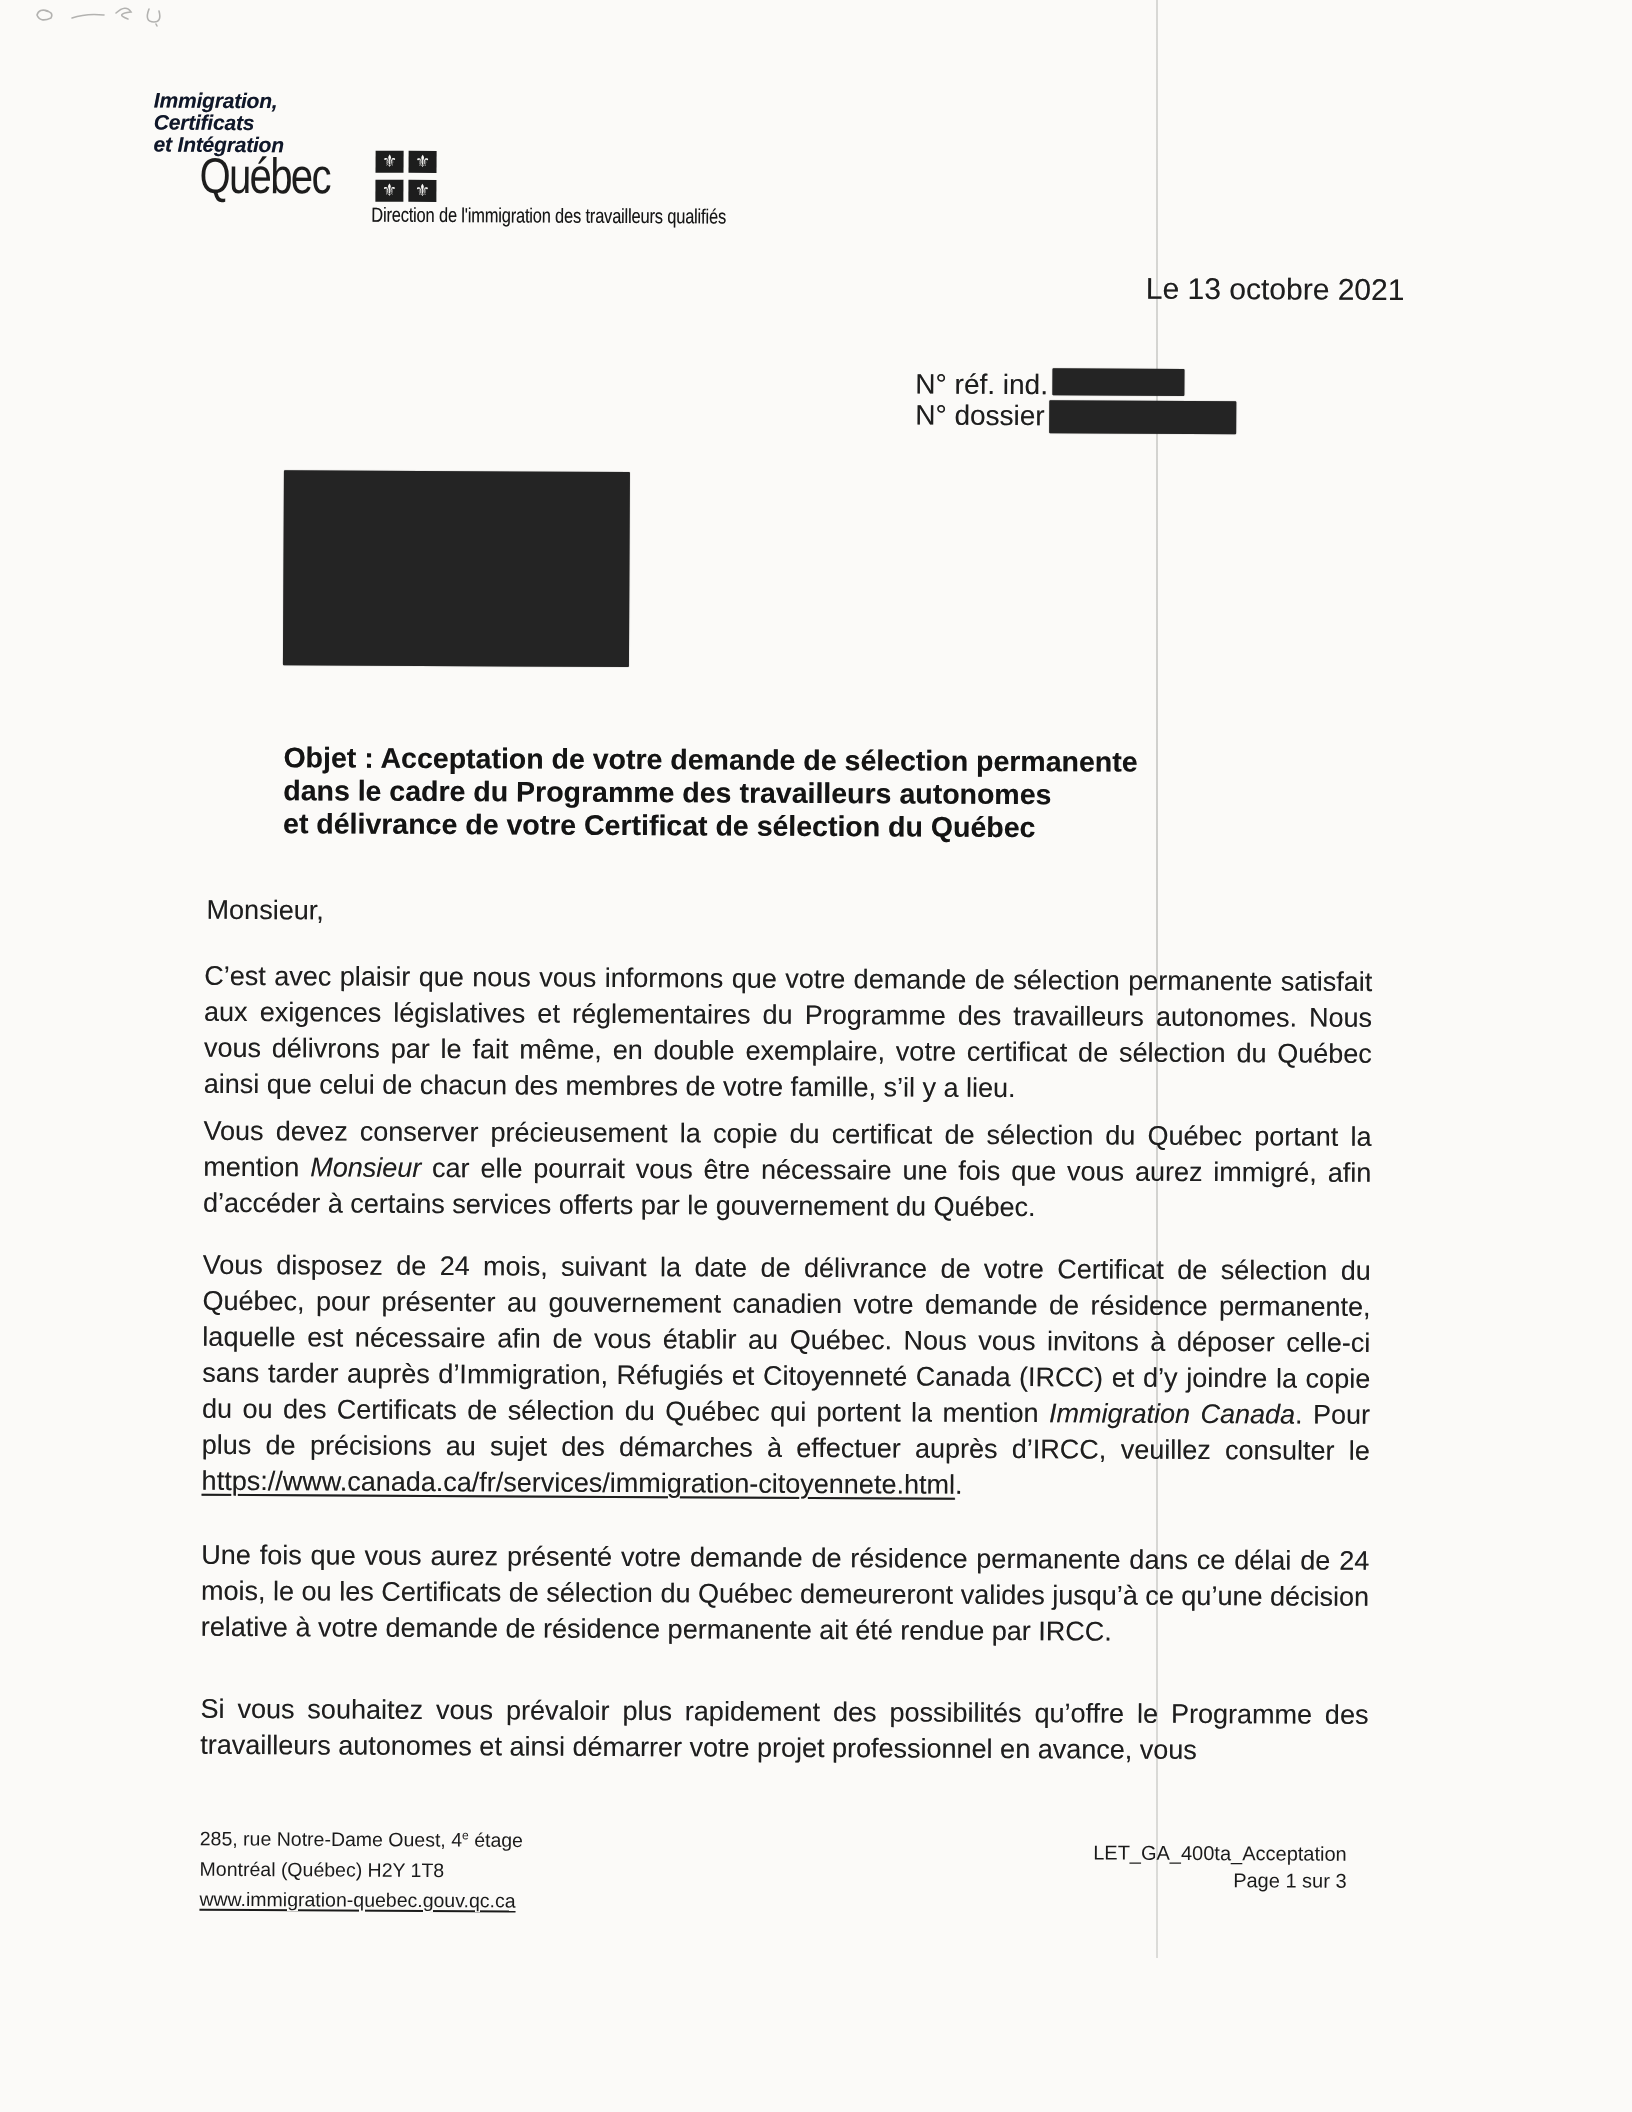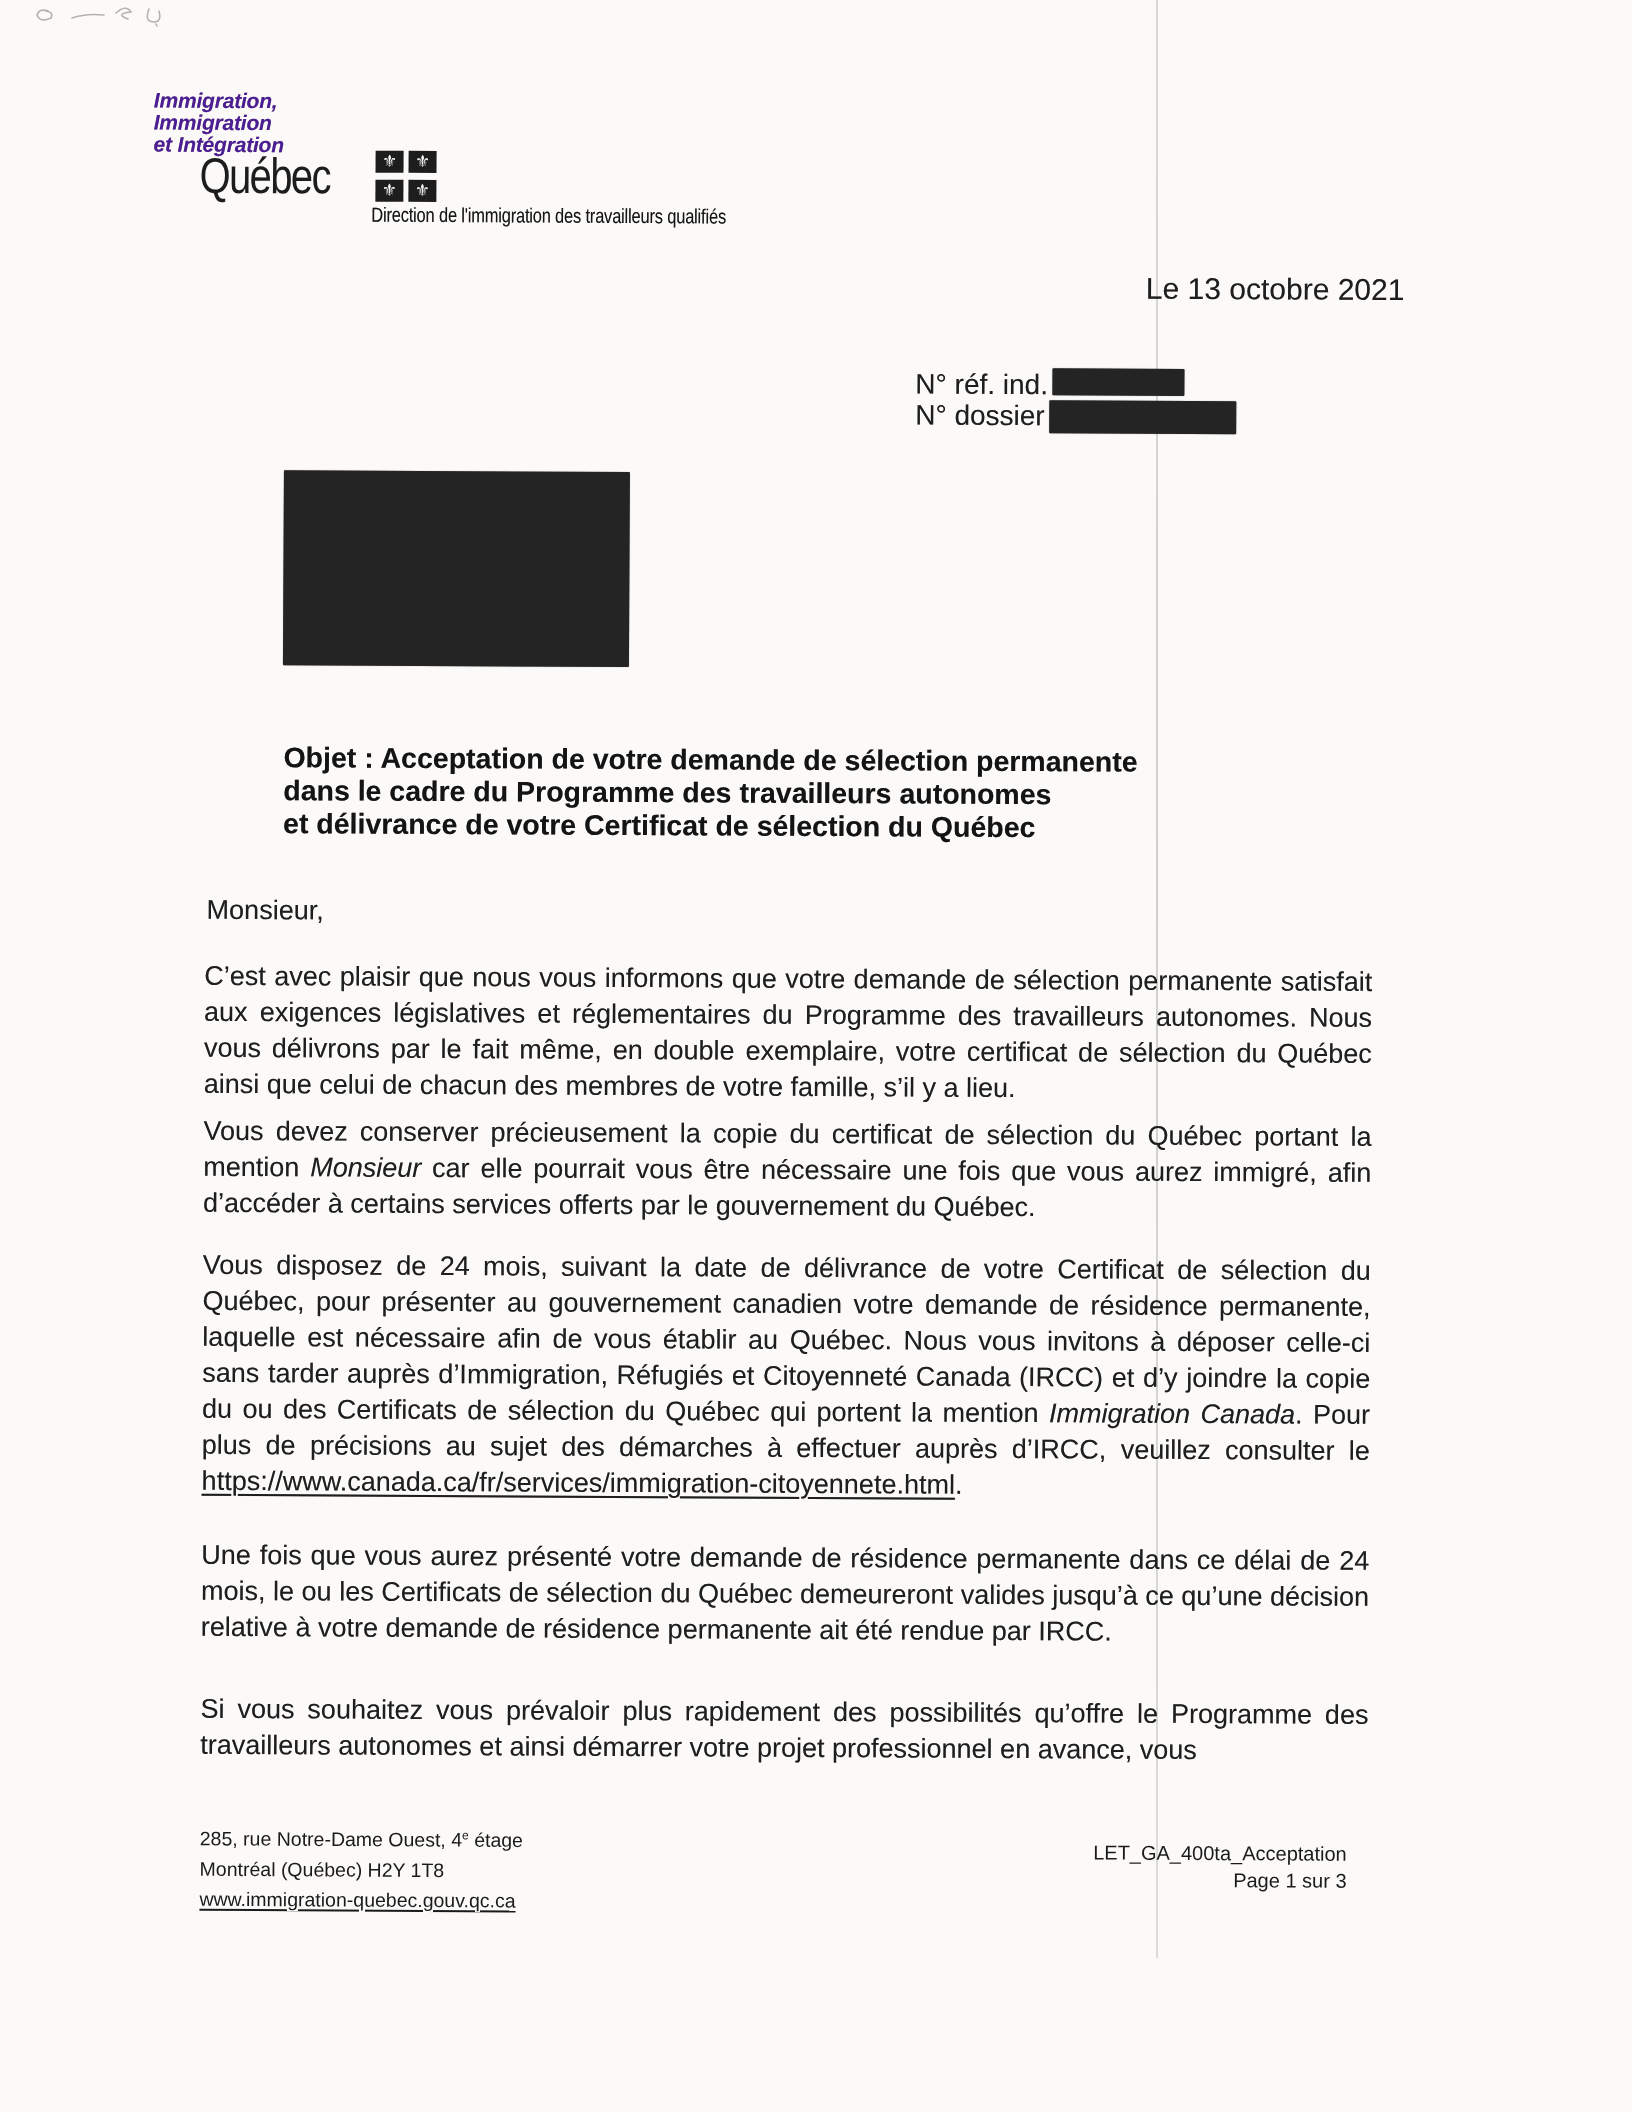--- a/index.html
+++ b/index.html
@@ -24,21 +24,21 @@
     position:absolute;inset:0;
     transform:rotate(.3deg);
     transform-origin:50% 40%;
   }
   .abs{position:absolute;}
   .ink{color:#1e1e1e;text-shadow:0 0 .5px rgba(25,25,25,.45);}
   
   .ministry{
     left:150px;top:93px;
     font-size:21px;font-weight:bold;font-style:italic;
-    line-height:22px;color:#4c1d95;letter-spacing:-.2px;
+    line-height:22px;color:#0f172a;letter-spacing:-.2px;
   }
   .wordmark{
     left:196px;top:150px;
     font-size:50px;font-weight:normal;color:#1d1d1d;
     letter-spacing:-2px;
     transform:scaleX(.8);transform-origin:left top;
   }
   .flag{
     left:372px;top:153px;
     display:grid;grid-template-columns:28px 28px;
@@ -108,21 +108,21 @@
       <path d="M84,11 q10,-9 15,-1 q-17,2 -3,7"></path>
       <path d="M117,7 q-5,13 5,13 q8,0 5,-11"></path>
       <path d="M124,22 l1,2"></path>
     </g>
   </svg>
 
   <div class="letter">
 
     <div class="abs ministry ink">
       <div>Immigration,</div>
-      <div>Immigration</div>
+      <div>Certificats</div>
       <div>et Intégration</div>
     </div>
     <div class="abs wordmark">Québec</div>
     <div class="abs flag">
       <span class="cell">⚜</span>
       <span class="cell">⚜</span>
       <span class="cell">⚜</span>
       <span class="cell">⚜</span>
     </div>
     <div class="abs division ink">Direction de l'immigration des travailleurs qualifiés</div>

